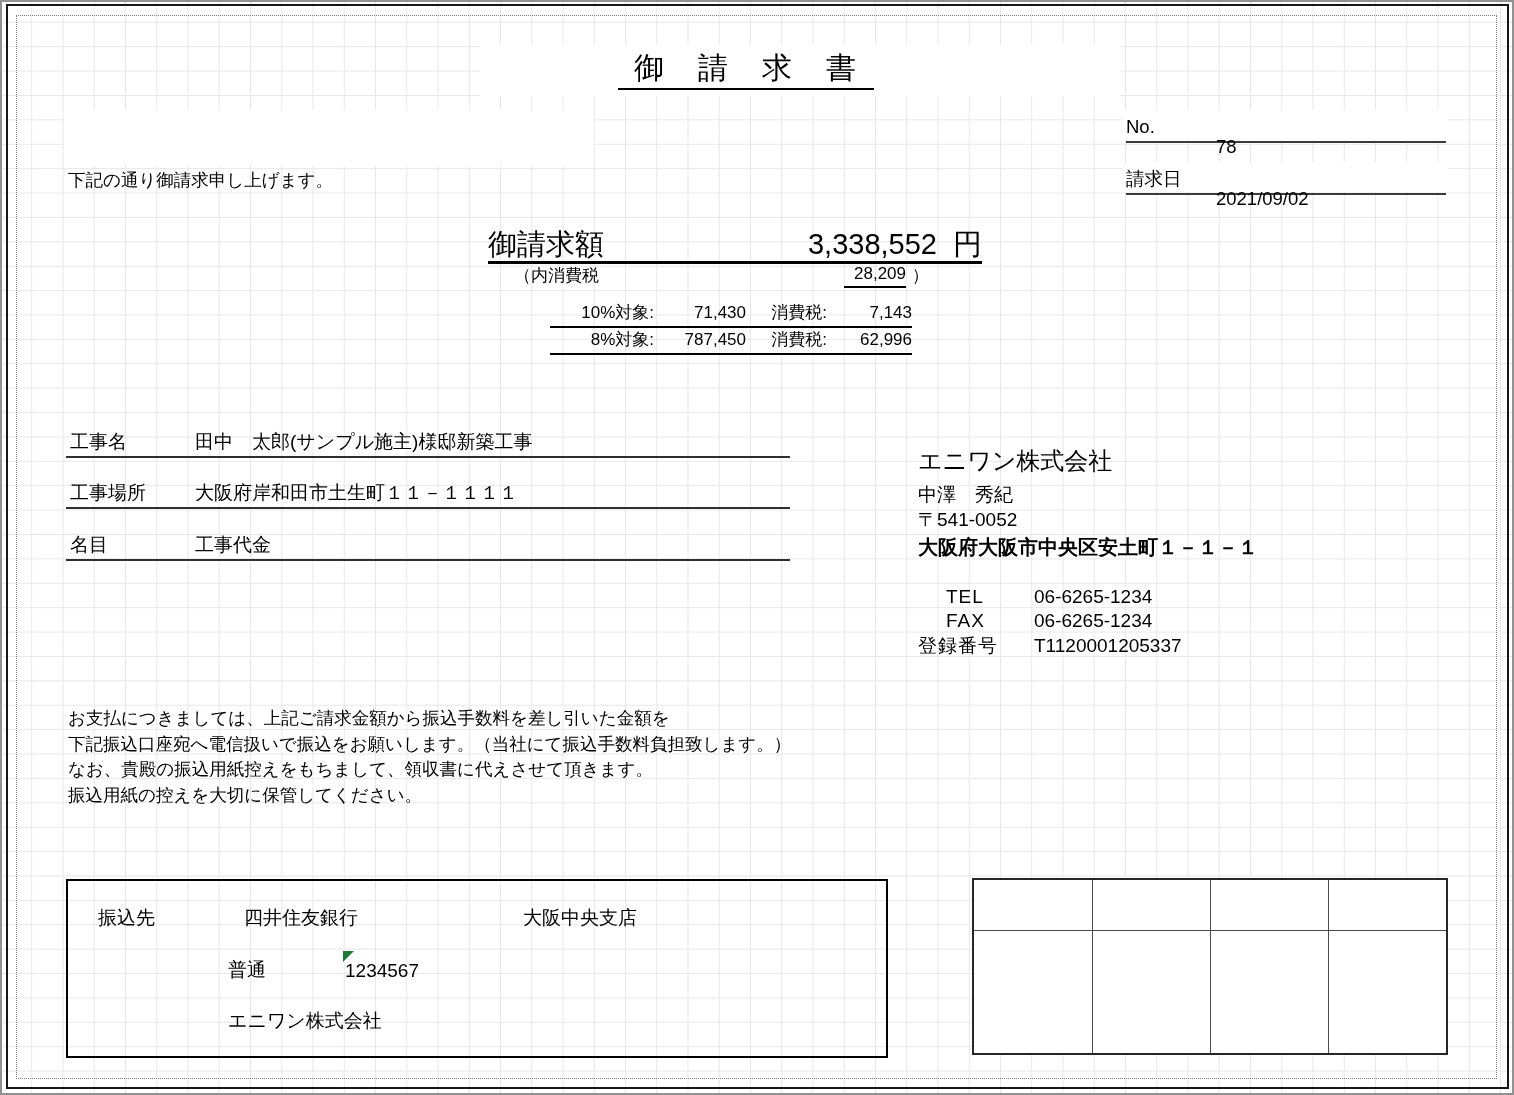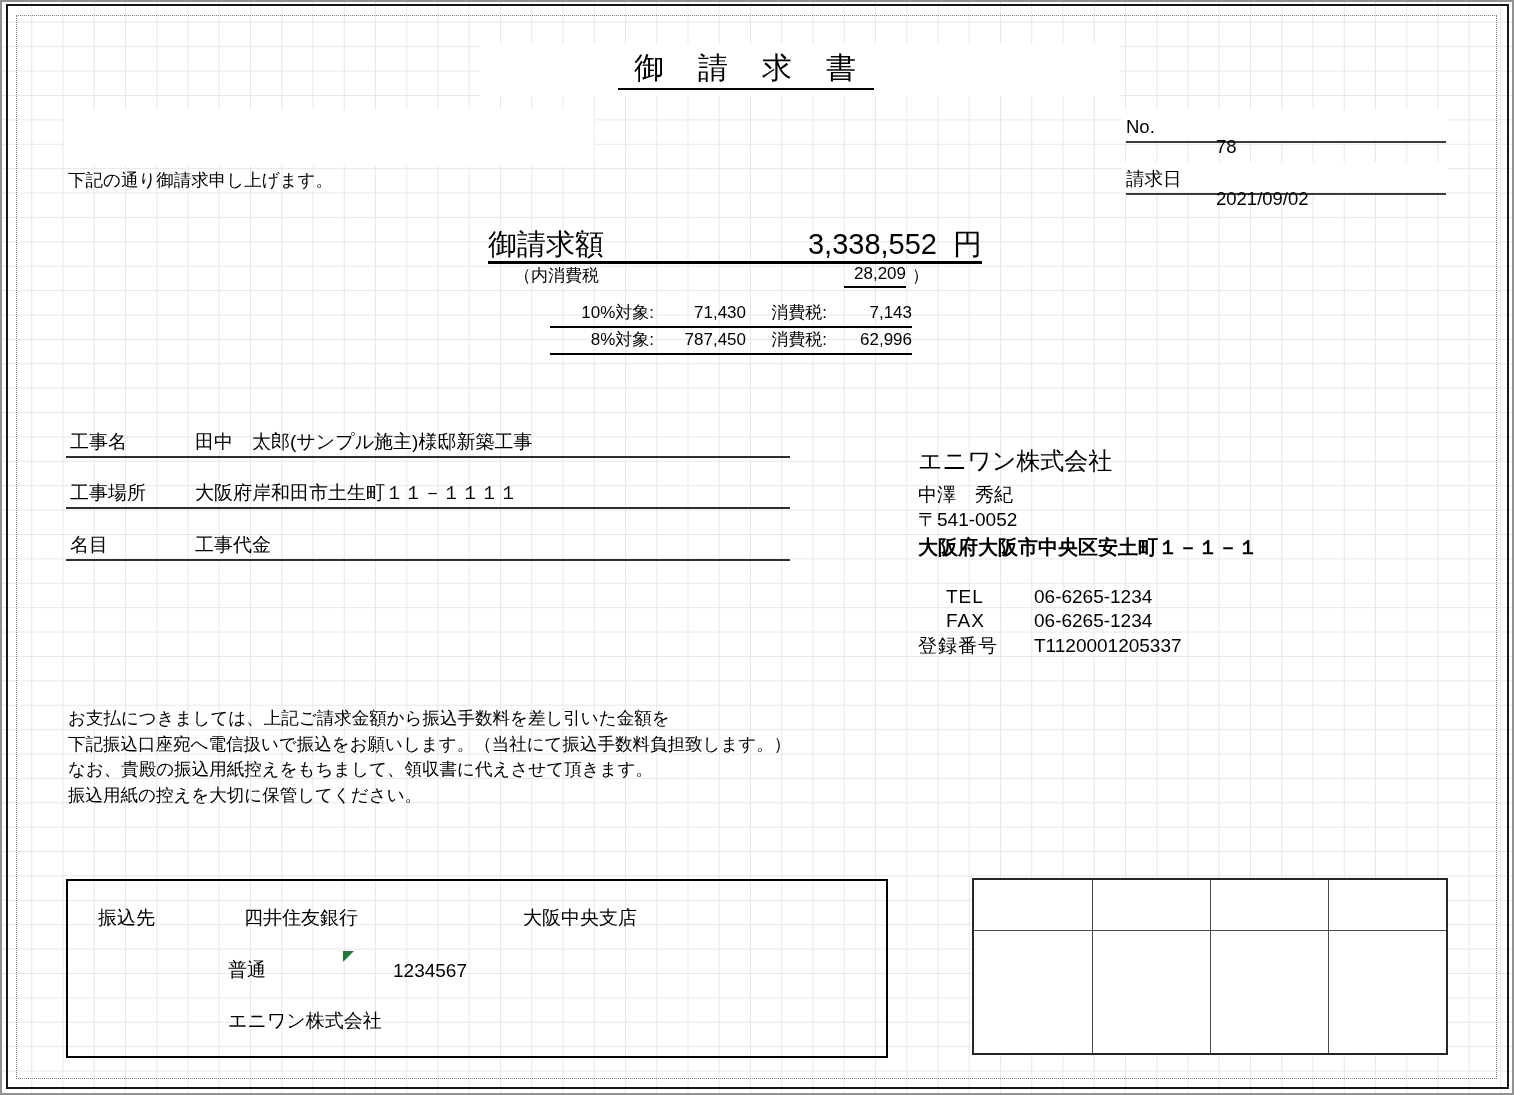--- a/index.html
+++ b/index.html
@@ -53,21 +53,21 @@
   .issuer-person{left:918px;top:484px;font-size:19px;}
   .issuer-postal{left:918px;top:509px;font-size:19px;}
   .issuer-address{left:918px;top:536px;font-size:20px;font-weight:bold;}
   .contact-label{font-size:19px;letter-spacing:1px;}
   .contact-val{font-size:19px;}
 
   .notes{left:68px;top:706px;font-size:17.5px;line-height:25.5px;}
 
   .bank-box{position:absolute;left:66px;top:879px;width:818px;height:175px;border:2px solid #000;z-index:3;}
   .bank-box .bt{position:absolute;white-space:nowrap;font-size:19px;line-height:1.15;}
-  .bank-number{font-size:20px;margin-left:48px;}
+  .bank-number{font-size:20px;}
   .err-tri{position:absolute;left:275px;top:70px;width:0;height:0;
            border-top:11px solid #1d7a36;border-right:11px solid transparent;}
 
   .stamp-table{position:absolute;left:972px;top:878px;width:476px;height:177px;background:#fff;
                border:2px solid #262626;display:grid;grid-template-columns:repeat(4,1fr);
                grid-template-rows:50px 1fr;z-index:3;box-sizing:border-box;}
   .stamp-cell{border-left:1.5px solid #4a4a4a;border-top:1.5px solid #4a4a4a;}
   .stamp-cell:nth-child(4n+1){border-left:none;}
   .stamp-cell:nth-child(-n+4){border-top:none;}
 </style>

